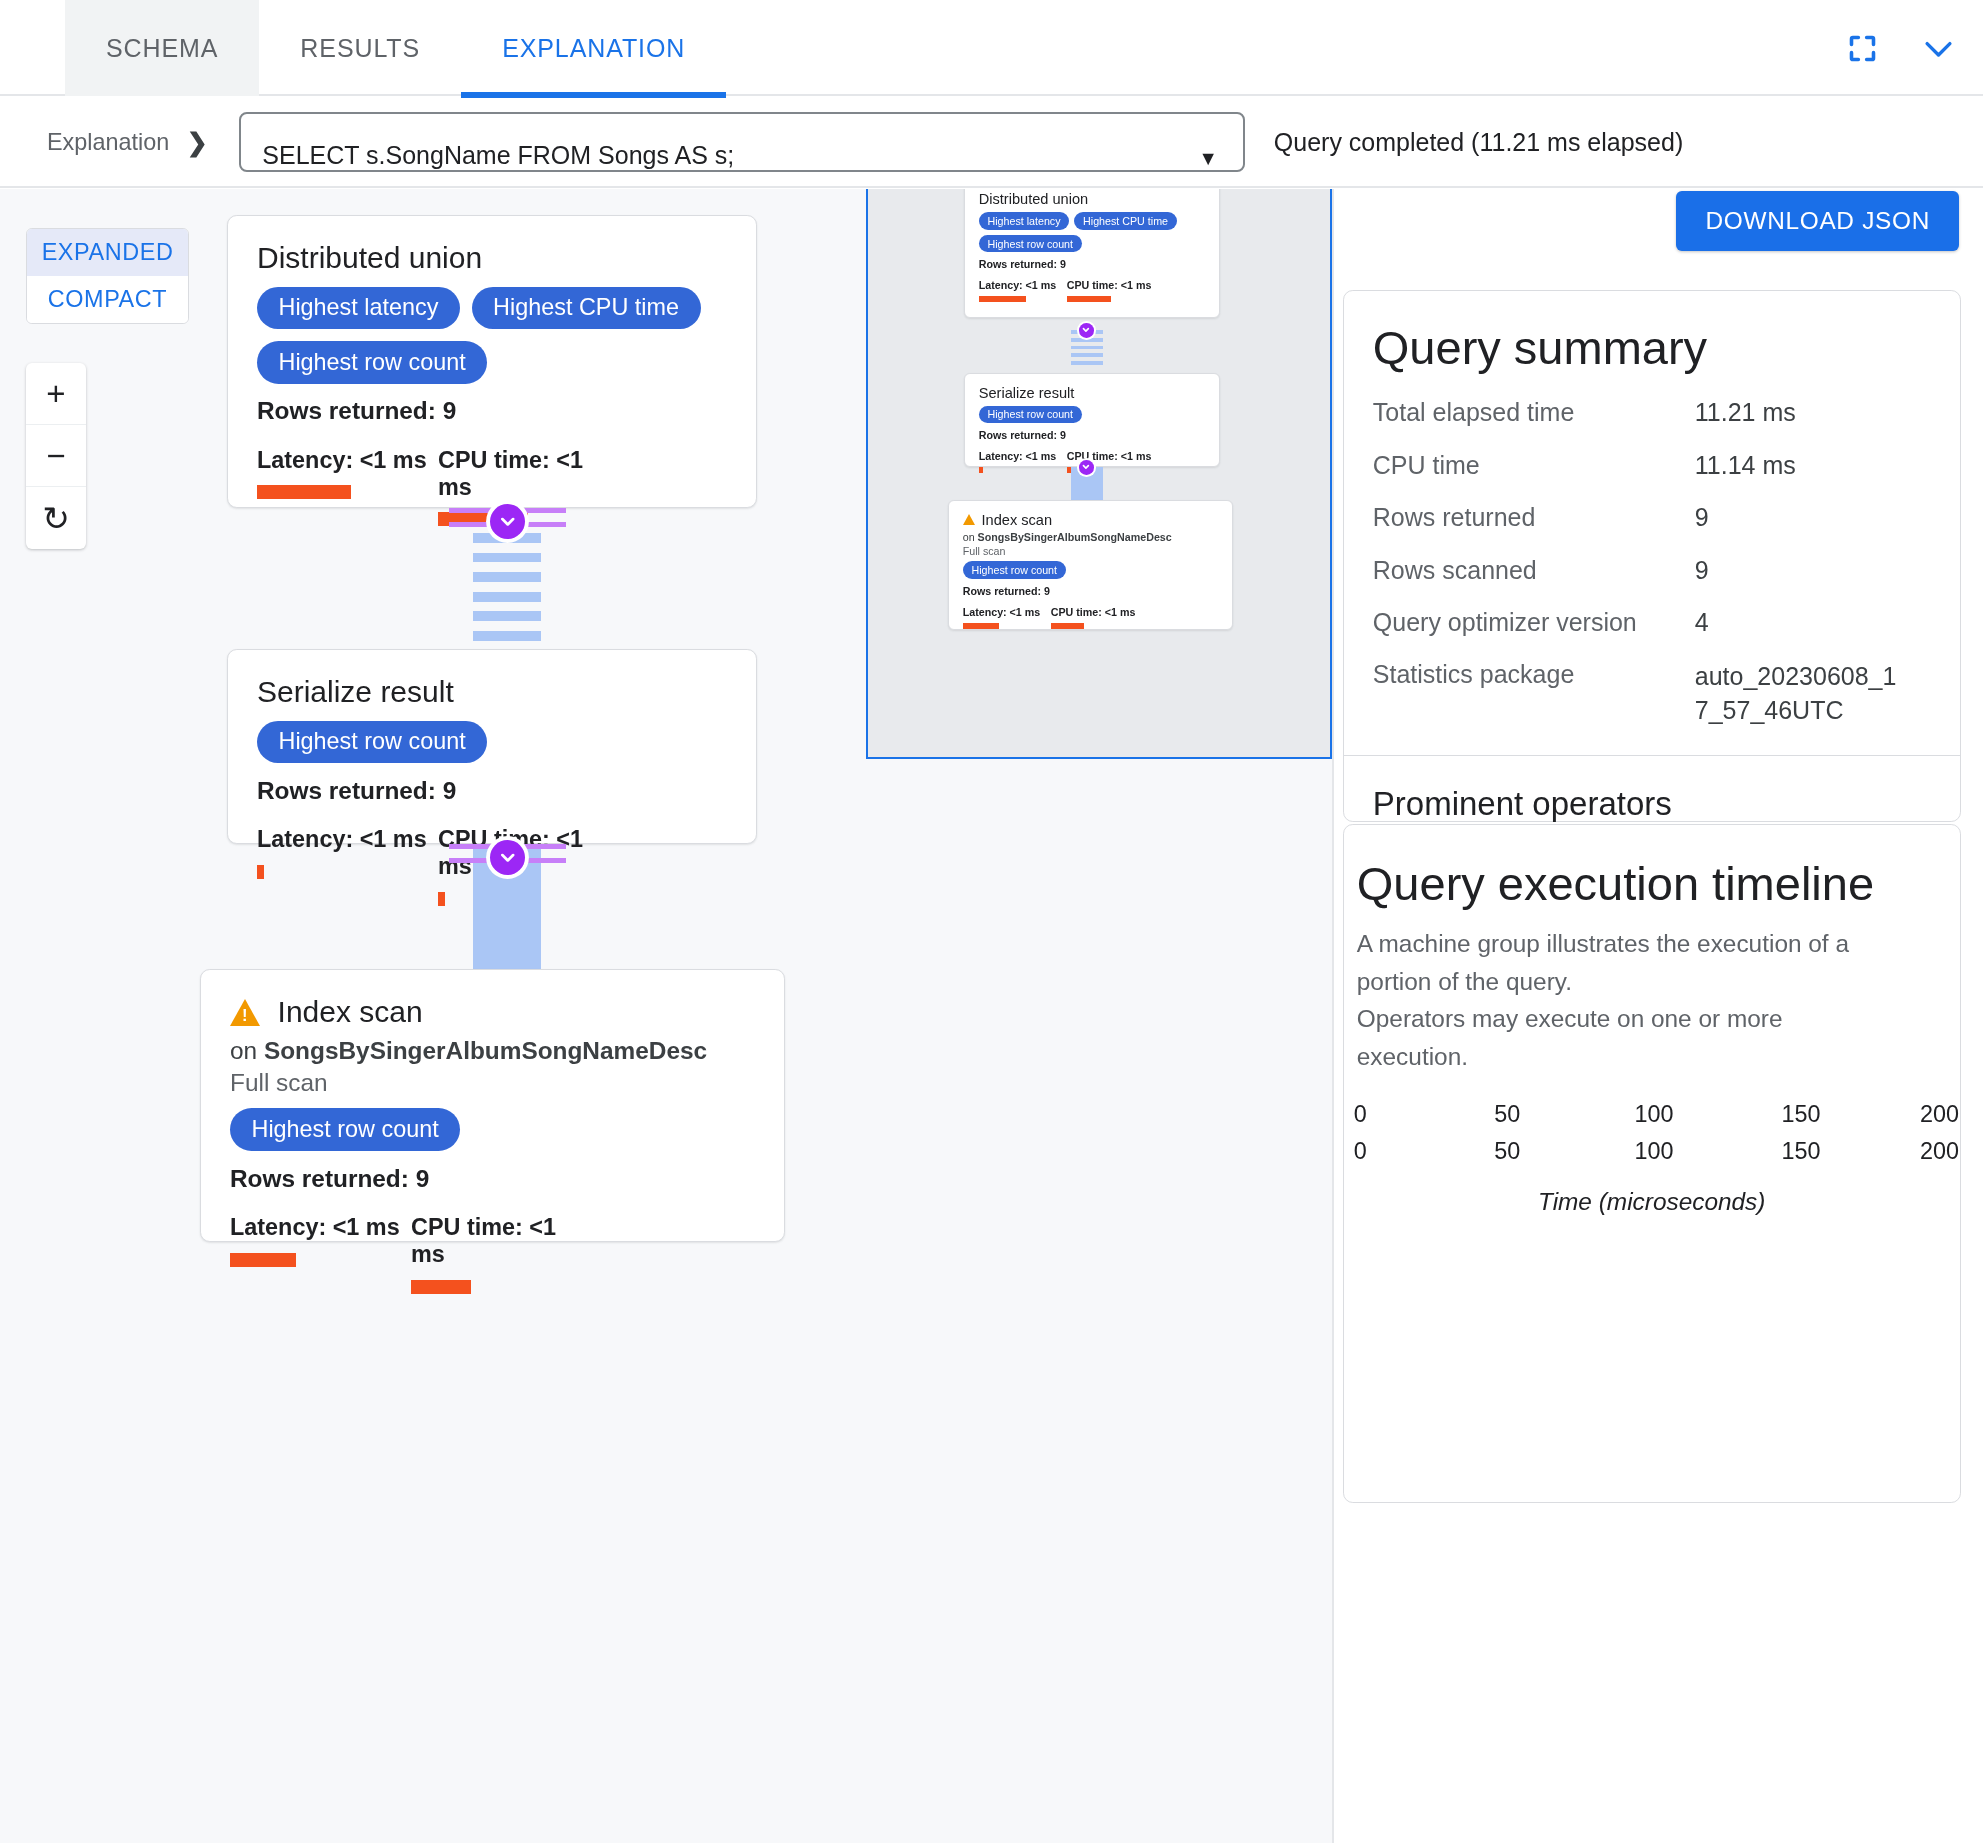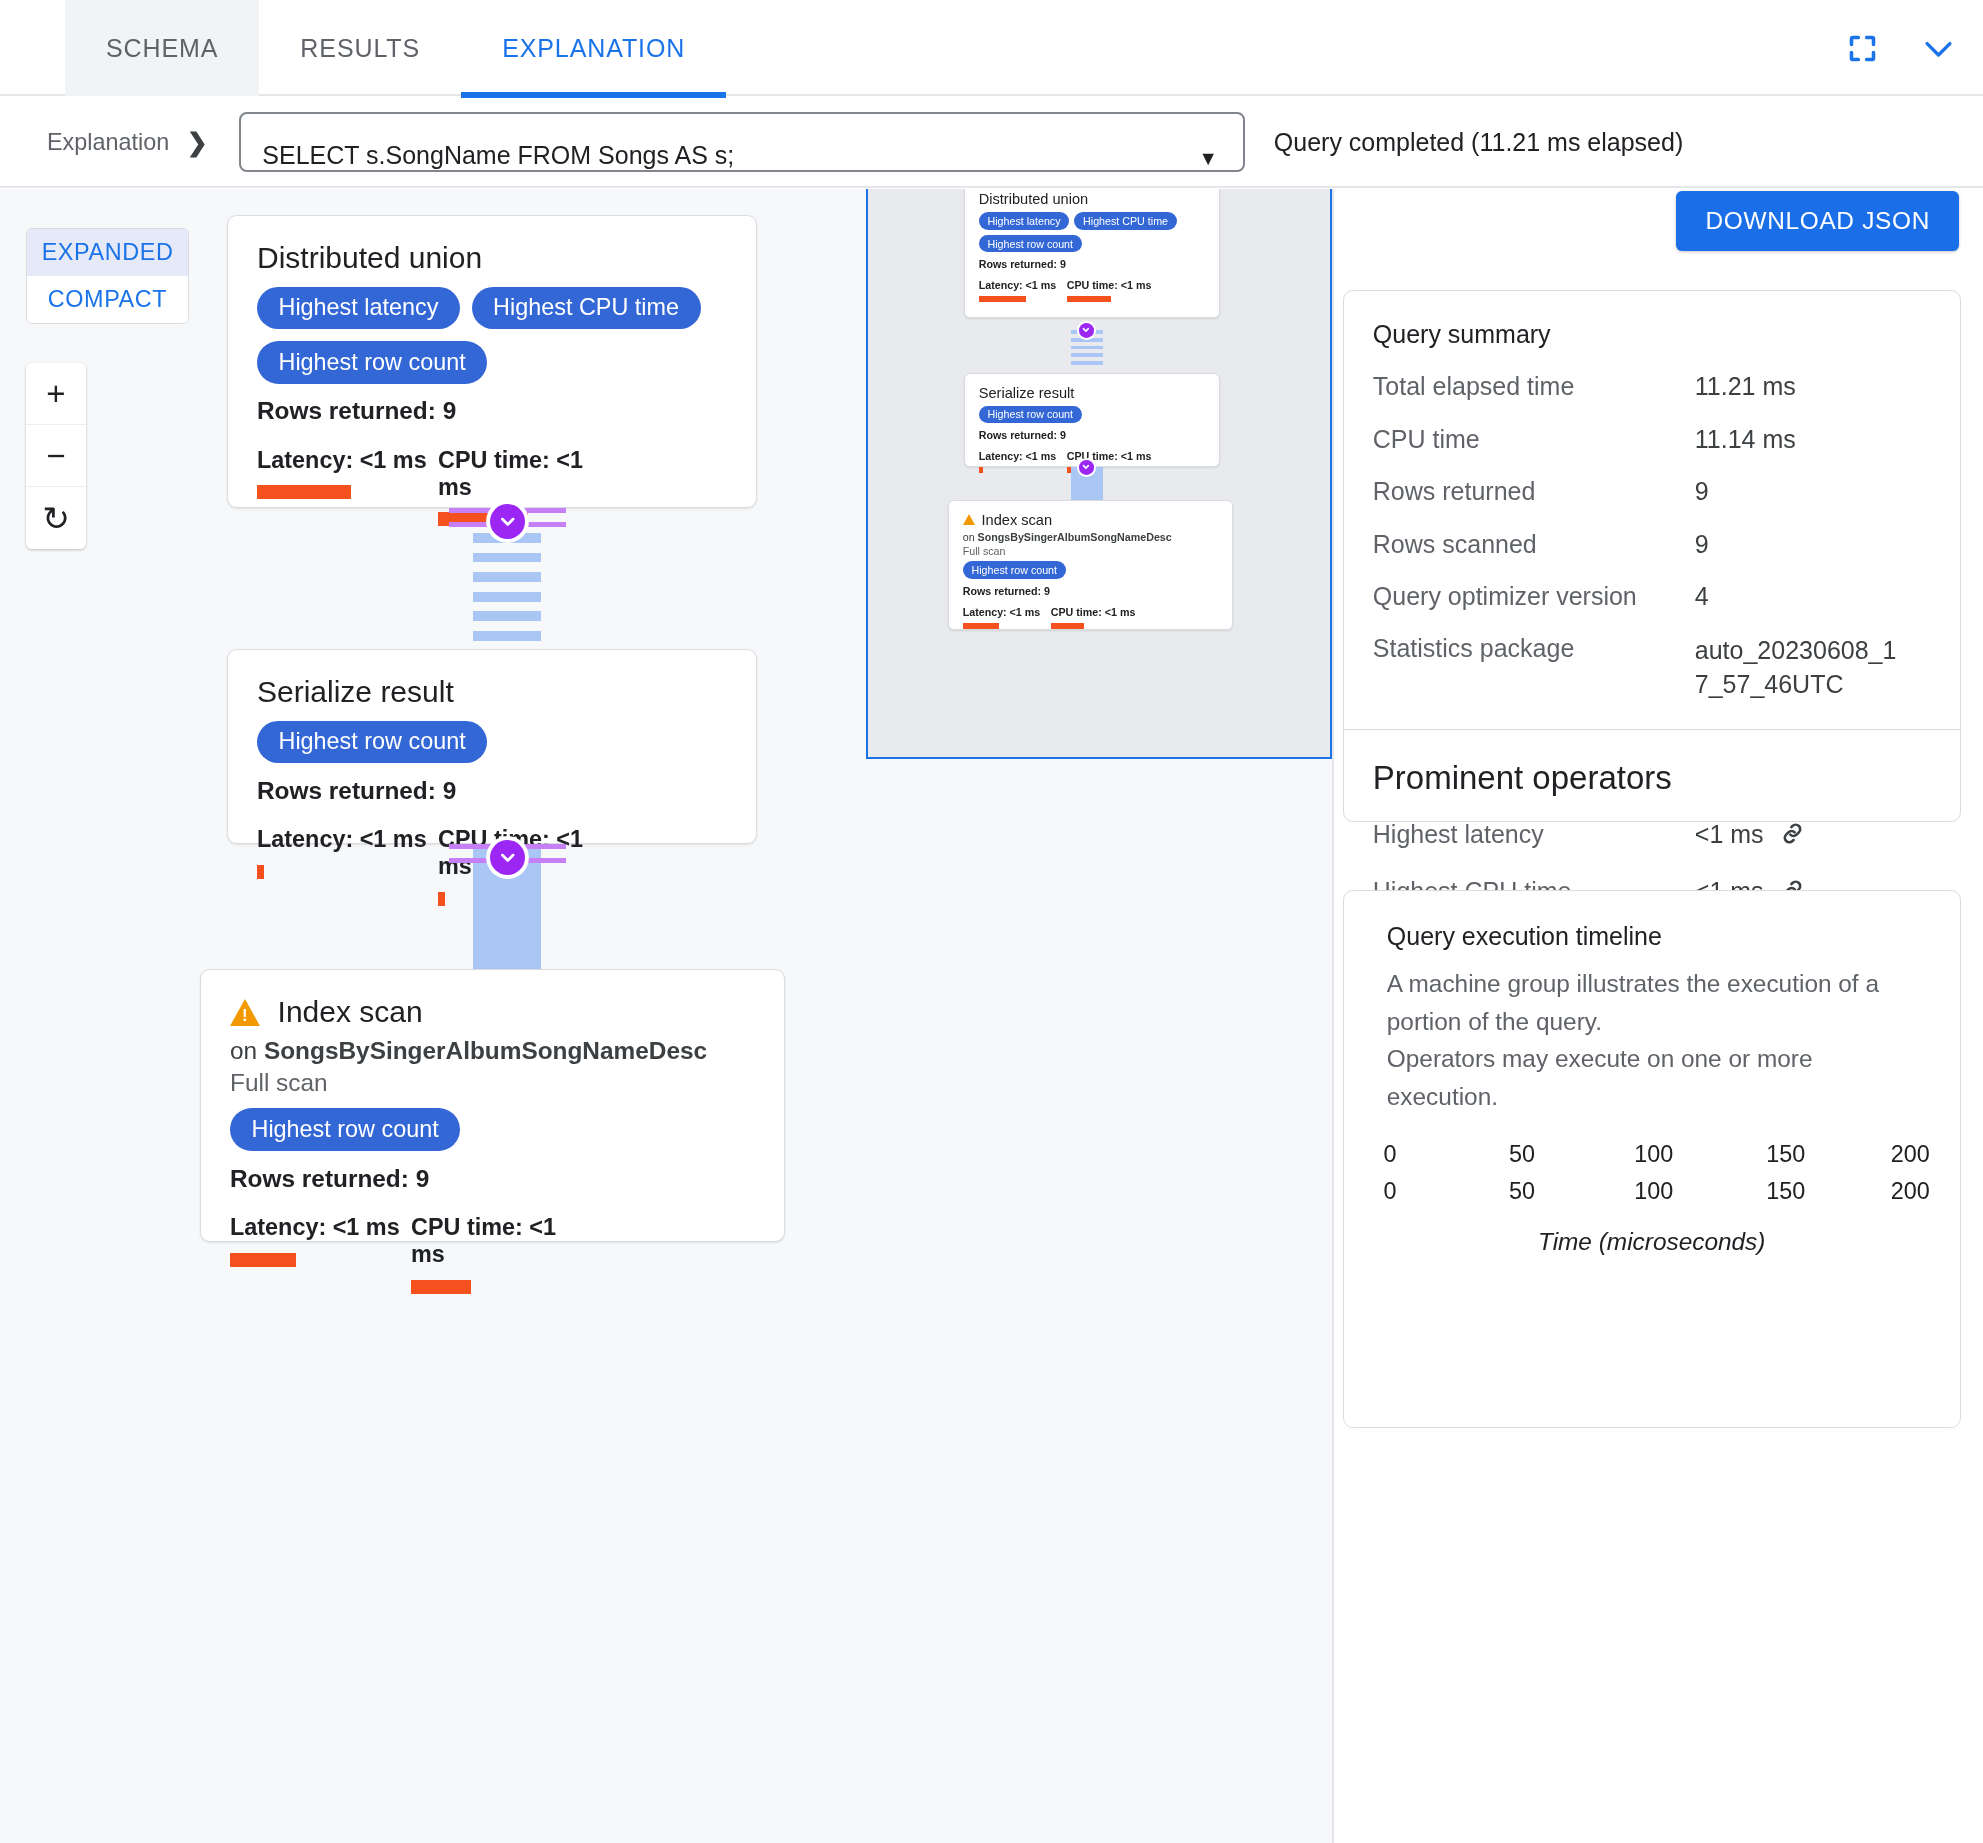--- a/index.html
+++ b/index.html
@@ -165,21 +165,21 @@
   .dl-btn {
     position:absolute; right:25px; top:2px; background:#1a6fe8; color:#fff;
     border-radius:5.9px; padding:0 29px; height:60px; display:flex; align-items:center;
     font-size:24.4px; letter-spacing:0.7px; font-weight:500; cursor:pointer;
     box-shadow:0 1px 2.9px rgba(60,64,67,.3);
   }
   .card {
     position:absolute; left:6.8px; right:23.4px; background:#fff;
     border:1px solid #dadce0; border-radius:9.8px;
   }
-  .card-h { font-size:25px; color:#202124; font-weight:400; }
+  .card-h { font-size:47px; color:#202124; font-weight:400; }
   .kv { display:flex; font-size:25px; margin-top:23.4px; }
   .kv .k { color:#5f6368; width:322px; }
   .kv .v { color:#3c4043; flex:1; display:flex; align-items:flex-start; gap:15.6px; }
   .divider { border-top:1px solid #dadce0; }
   .desc { font-size:24.4px; color:#5f6368; line-height:1.55; margin-top:13.7px; }
 
   
   .chart { position:relative; margin-top:25px; }
   .chart-plot { position:relative; border:1px solid #d0d3d6; height:236px; }
   .chart-plot .vline { position:absolute; top:0; bottom:0; width:1px; background:#d0d3d6; }
@@ -490,21 +490,21 @@
               <span>9 rows</span>
               <span><svg width="27" height="27" viewBox="0 0 24 24" fill="none" stroke="#3c4043" stroke-width="2.3" stroke-linecap="round">
                     <path d="M10 13a4 4 0 0 0 5.66 0l2-2a4 4 0 1 0-5.66-5.66l-1 1"></path>
                     <path d="M14 11a4 4 0 0 0-5.66 0l-2 2A4 4 0 1 0 12 18.66l1-1"></path>
                   </svg></span>
             </div>
           </div>
         </div>
       </div>
 
-      <div class="card" style="top:701px; height:538px; padding:31px 43px;">
+      <div class="card" style="top:635px; height:679px; padding:31px 13px;">
         <div class="card-h">Query execution timeline</div>
         <div class="desc">
           <div>A machine group illustrates the execution of a</div>
           <div>portion of the query.</div>
           <div>Operators may execute on one or more</div>
           <div>execution.</div>
         </div>
 
         <div class="chart">
           <div class="chart-ticks" style="margin-left:0; margin-right:0;">

